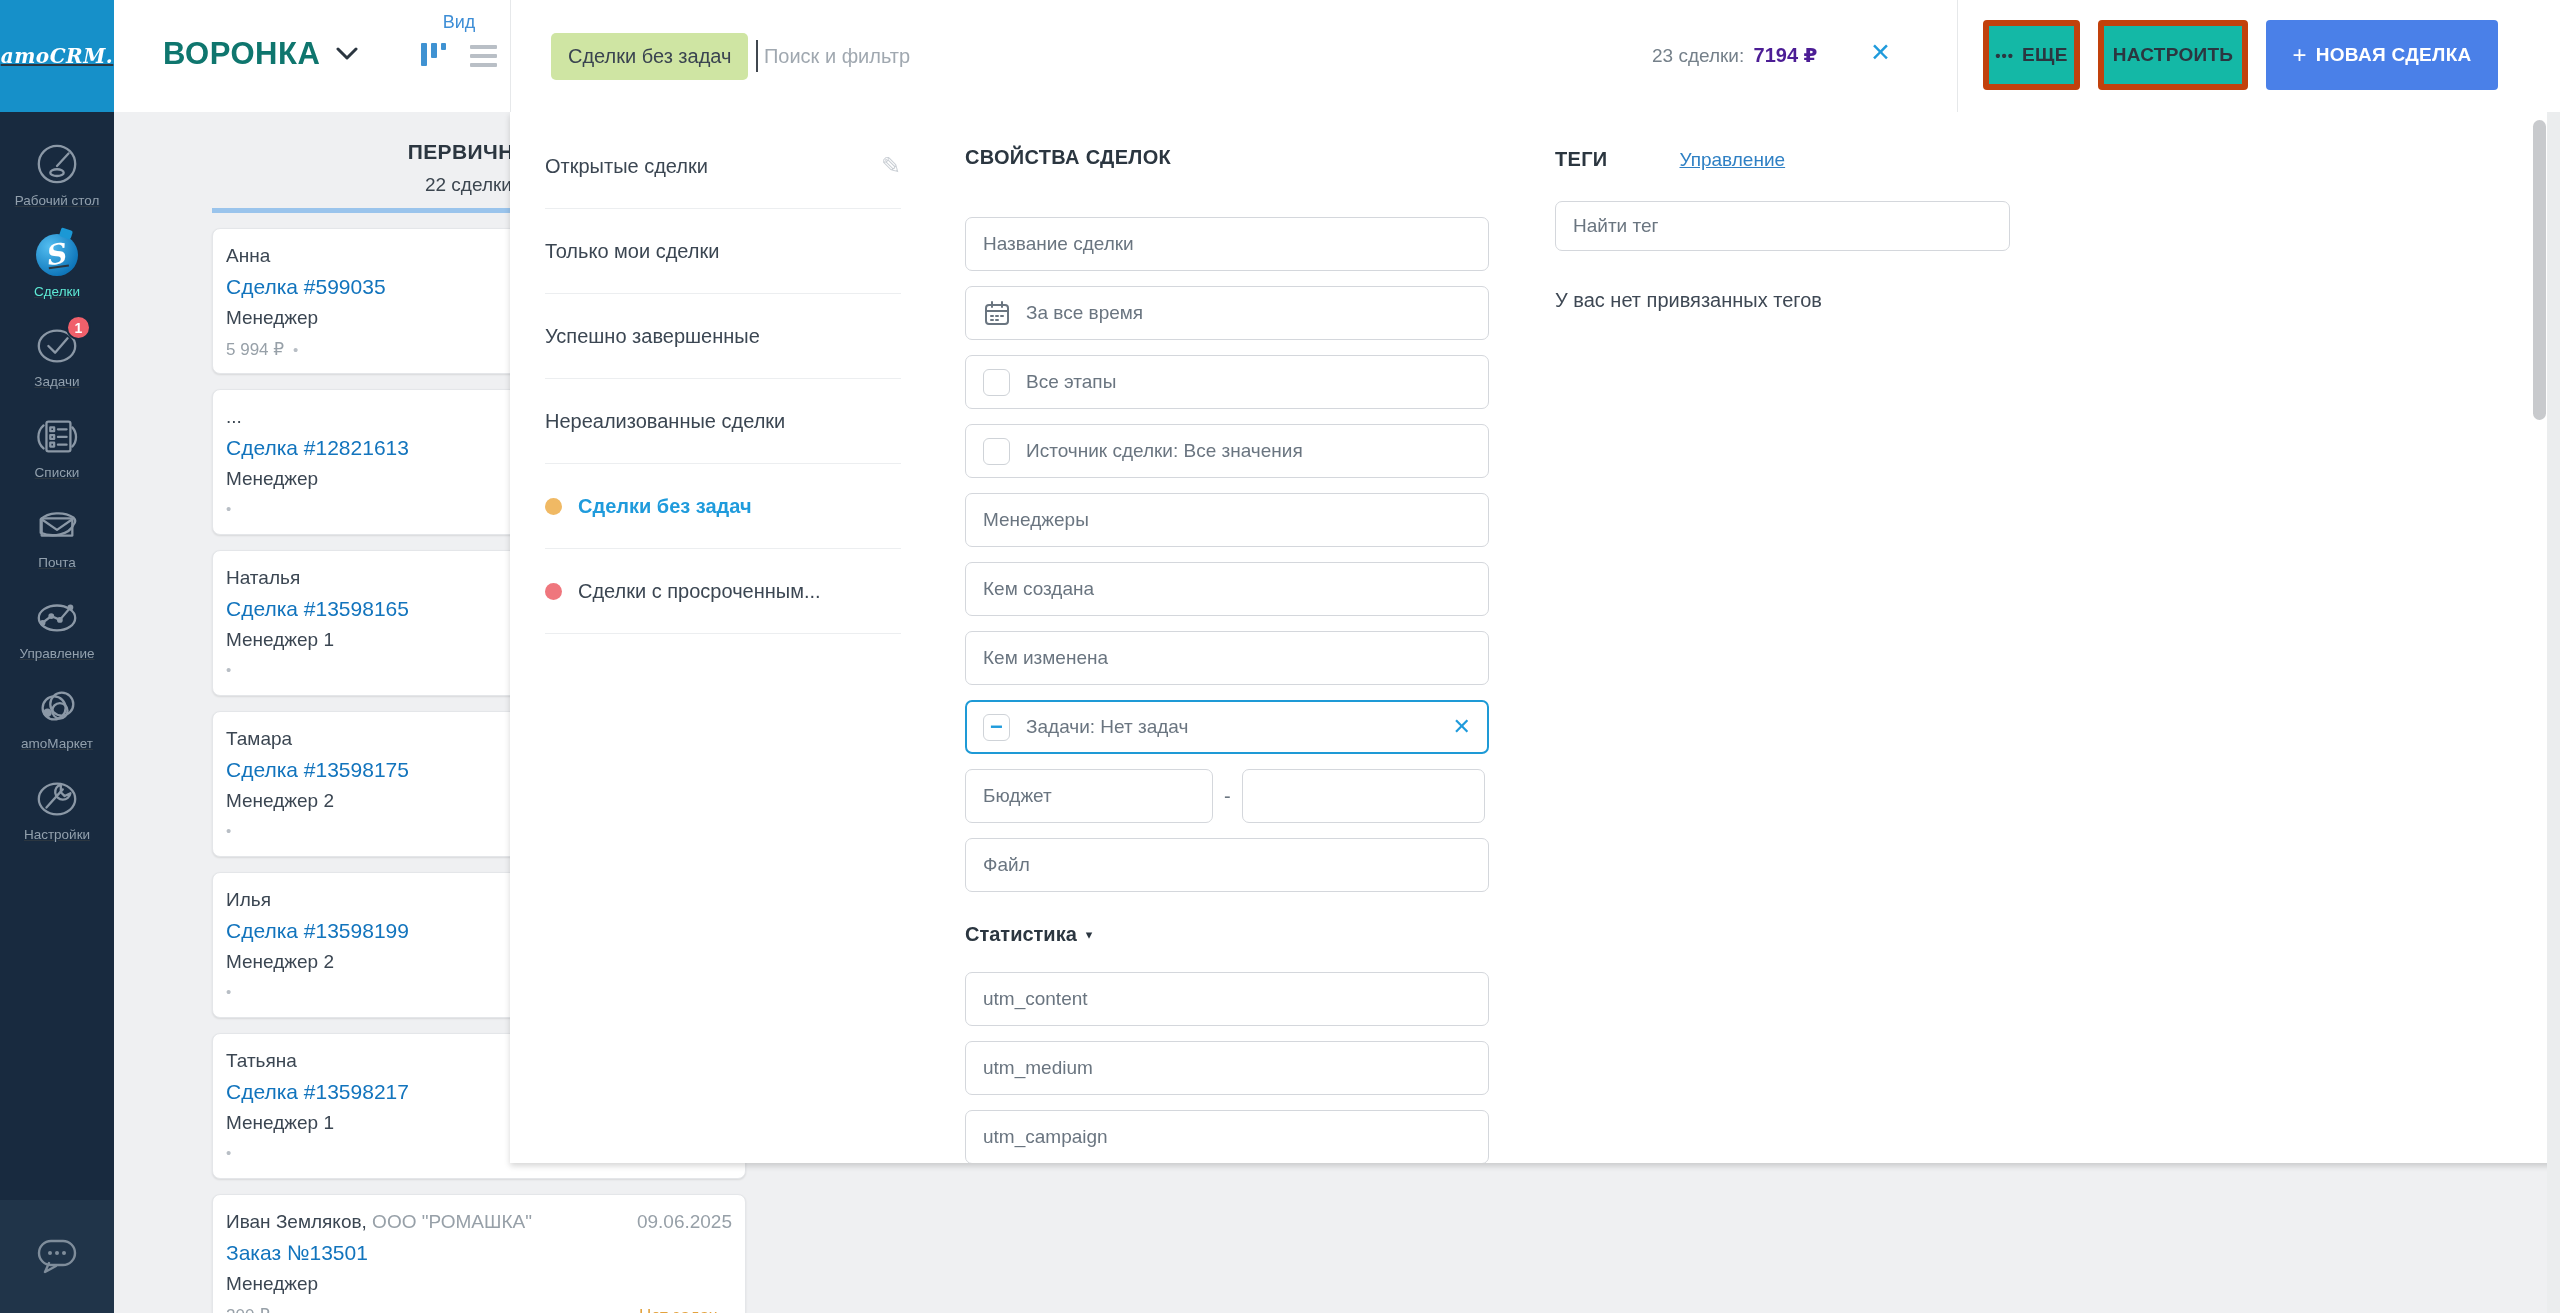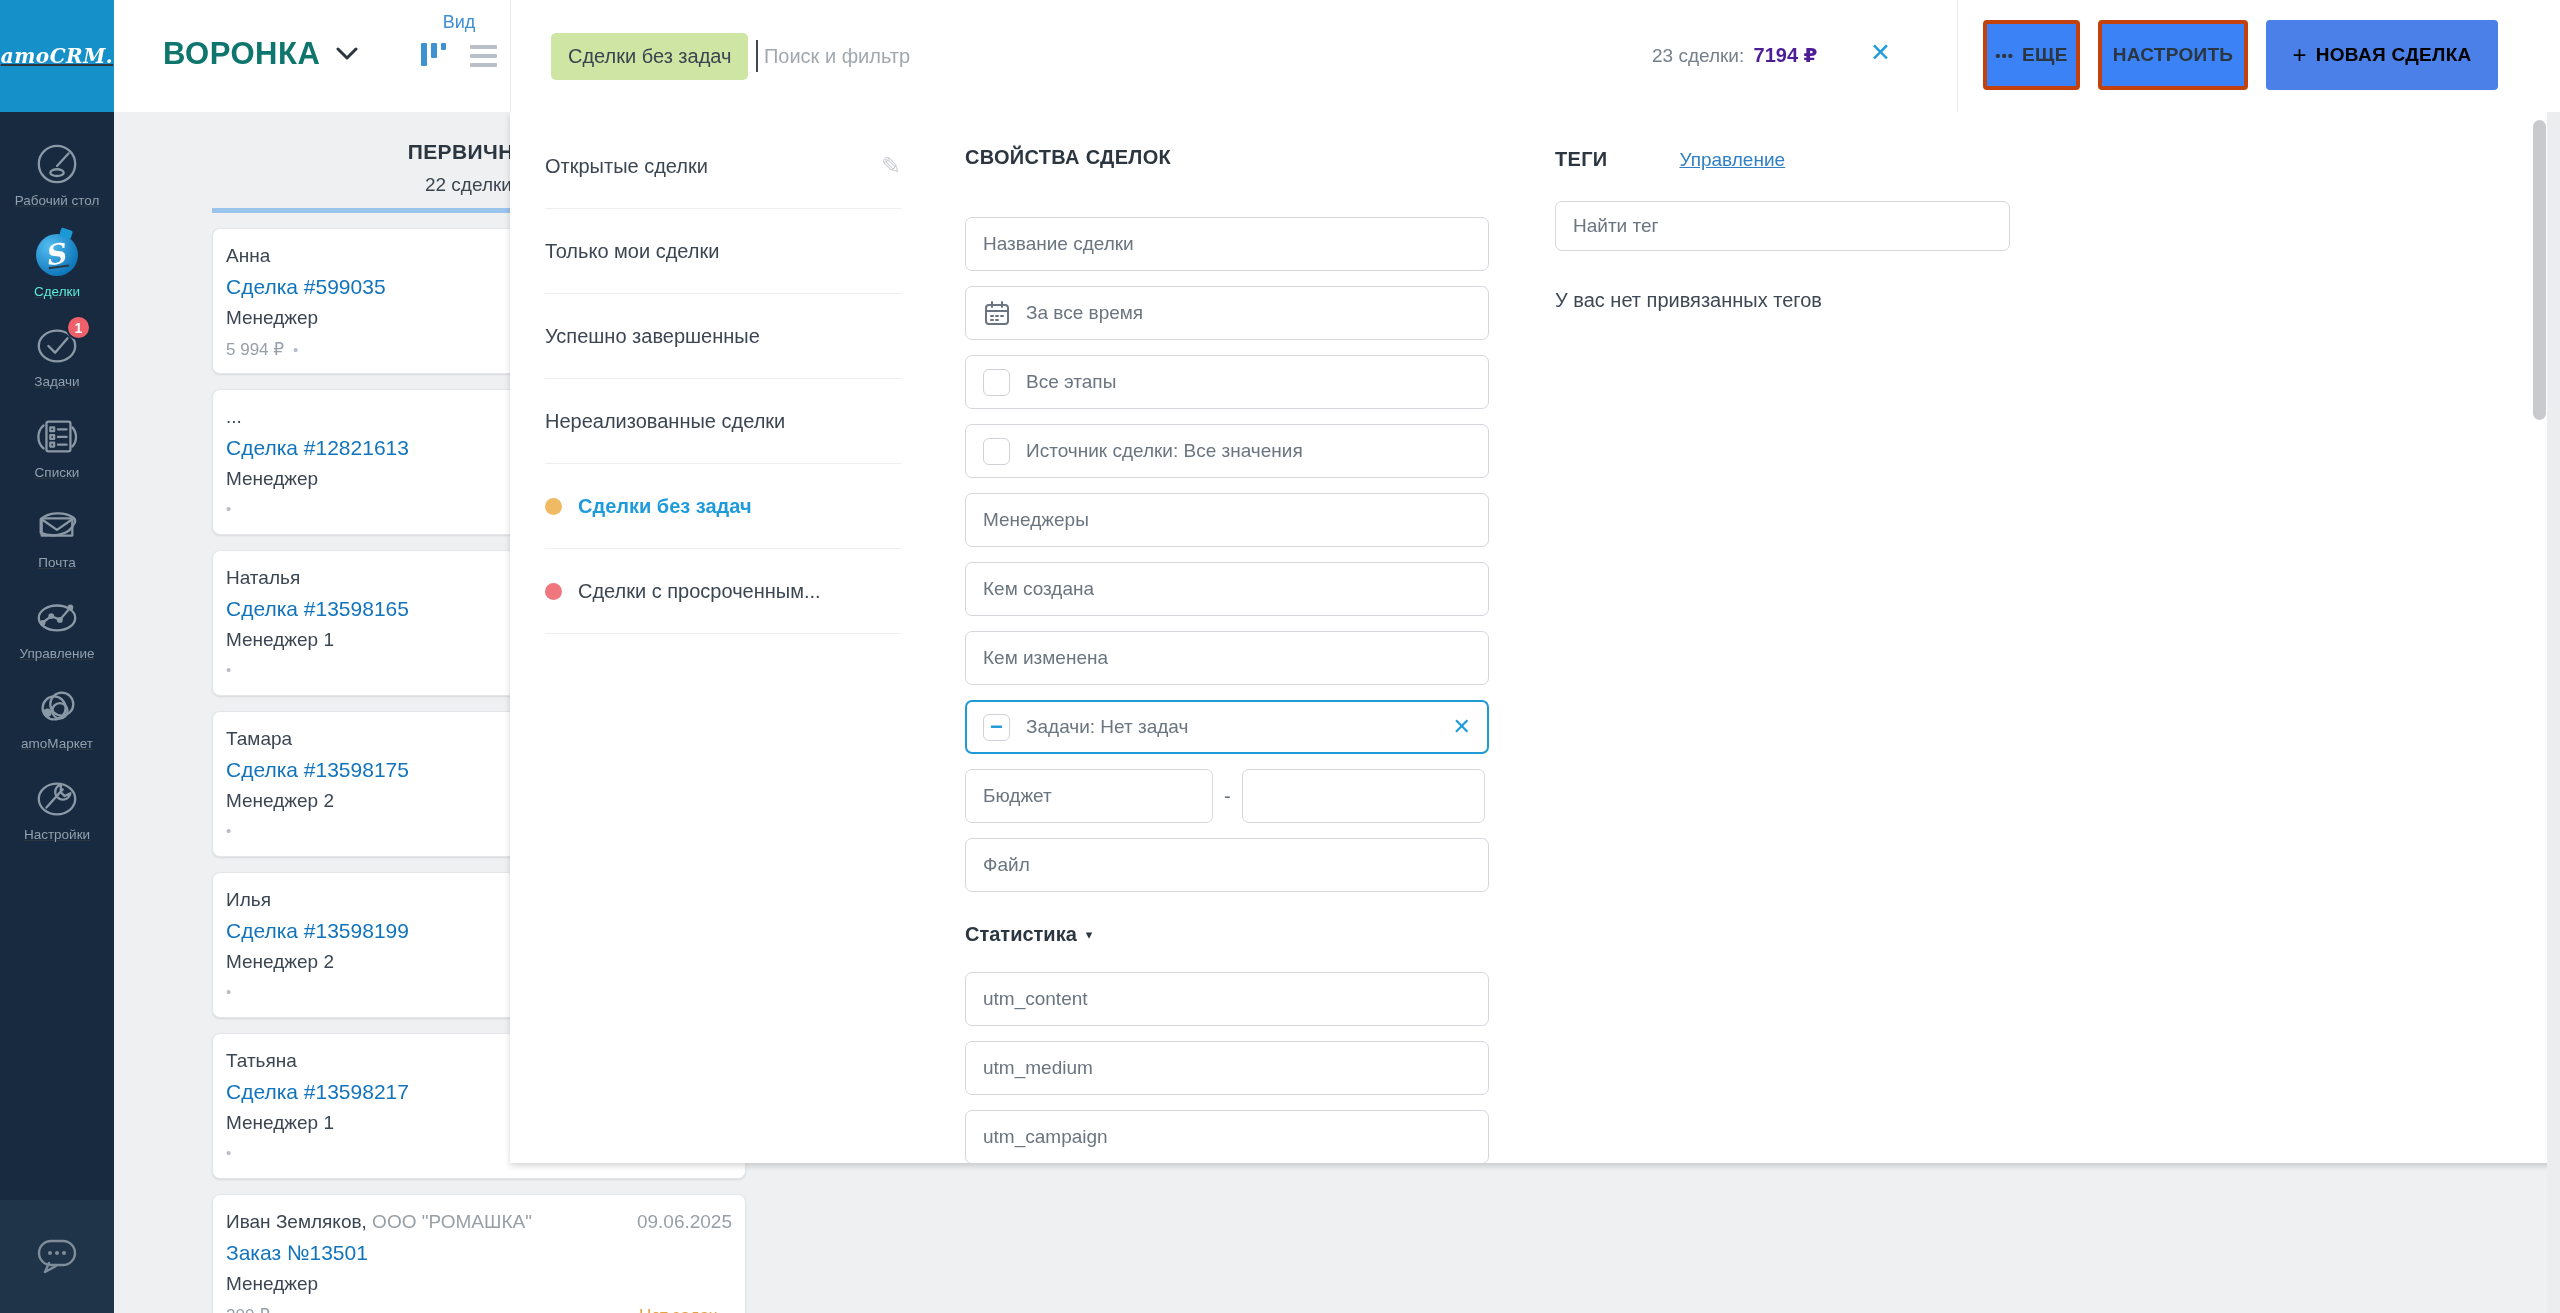--- a/index.html
+++ b/index.html
@@ -47,27 +47,27 @@
   .list-icon i { display:block; width:27px; height:4px; background:#b9bfc6; border-radius:1px; }
   .tb-divider { position:absolute; top:0; bottom:0; width:1px; background:#e6e8ea; }
   .search-zone { position:absolute; left:437px; top:0; right:1120px; height:112px; display:flex; align-items:center; cursor:text; }
   .filter-tag { background:#cfe5a3; color:#3a4450; font-size:20px; padding:12px 17px; border-radius:5px; white-space:nowrap; cursor:pointer; }
   .text-cursor { width:1.5px; height:32px; background:#40474f; margin-left:8px; }
   .search-ph { color:#a0a8b0; font-size:20px; margin-left:6px; white-space:nowrap; }
   .deal-summary { position:absolute; left:1538px; top:43px; font-size:19px; color:#75808a; white-space:nowrap; }
   .deal-summary b { color:#4c1d95; font-size:20px; font-weight:bold; margin-left:4px; }
   .close-x { position:absolute; left:1756px; top:38px; color:#1f9bdc; font-size:25px; font-weight:bold; cursor:pointer; }
   .close-x::before { content:"✕"; }
-  .tb-btn { position:absolute; top:20px; height:70px; background:#3b82f6; border:4px solid #c2410c; border-radius:4px;
+  .tb-btn { position:absolute; top:20px; height:70px; background:#14b8a6; border:6px solid #c2410c; border-radius:4px;
             display:flex; align-items:center; justify-content:center; font-size:19px; font-weight:bold; color:#2b3640; cursor:pointer; letter-spacing:.3px; }
   .btn-more { left:1869px; width:97px; }
   .dots-icon { letter-spacing:1px; margin-right:8px; font-size:15px; }
   .dots-icon::before { content:"•••"; }
   .btn-config { left:1984px; width:150px; }
-  .btn-new { left:2152px; width:232px; background:#4a80e8; border:none; color:#000000; }
+  .btn-new { left:2152px; width:232px; background:#4a80e8; border:none; color:#ffffff; }
   .plus-icon { margin-right:9px; font-weight:normal; font-size:24px; line-height:1; }
   .plus-icon::before { content:"+"; }
 
   
   .board-column { position:absolute; left:212px; top:140px; width:534px; z-index:1; }
   .col-title { text-align:center; font-weight:bold; font-size:21px; color:#2b3640; letter-spacing:.4px; }
   .col-sub { text-align:center; font-size:19px; color:#3c4650; margin-top:10px; white-space:nowrap; }
   .col-bar { height:5px; background:#9ac4ec; margin-top:12px; }
   .cards { margin-top:15px; display:flex; flex-direction:column; gap:15px; }
   .card { background:#fff; border:1px solid #e4e6e9; border-radius:8px; box-shadow:0 1px 2px rgba(0,0,0,.10);

